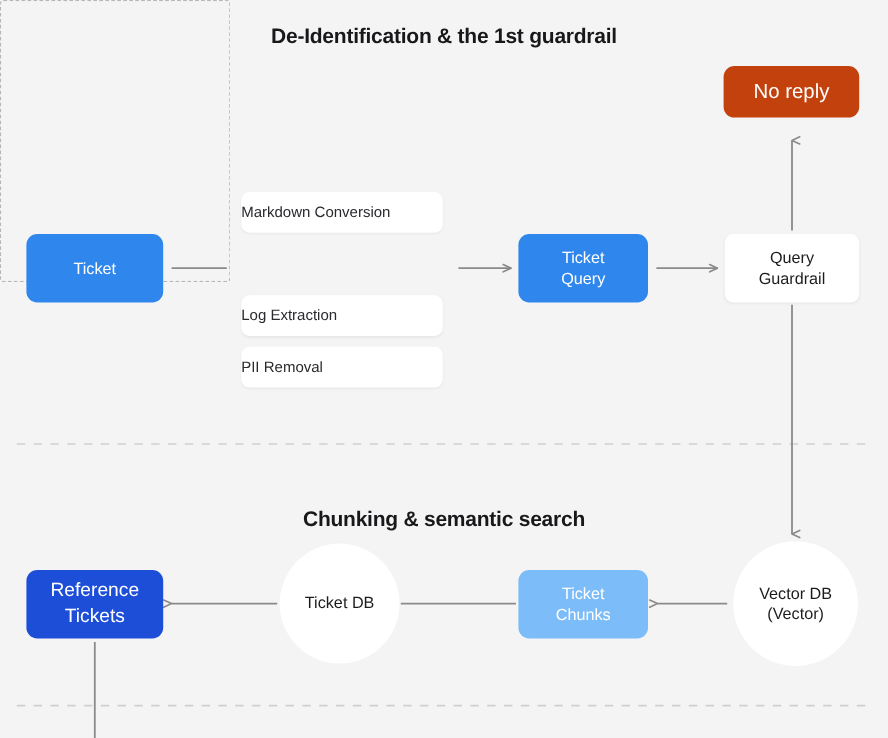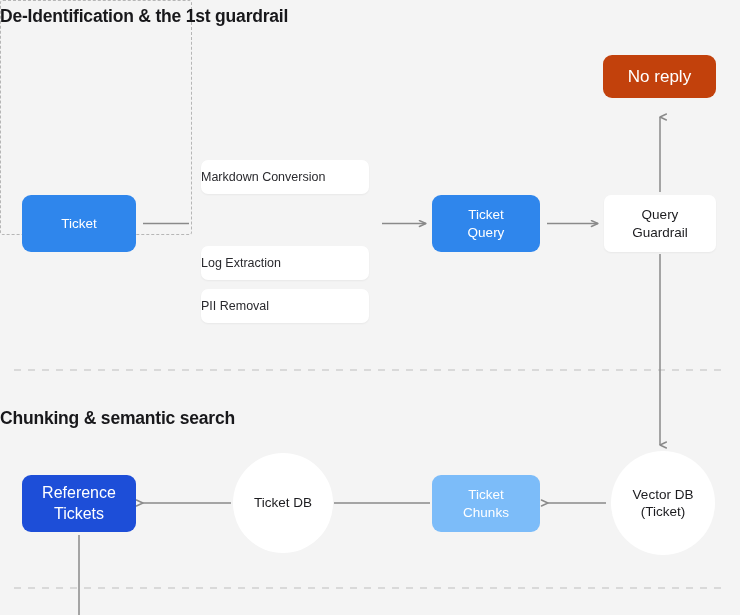--- a/index.html
+++ b/index.html
@@ -32,25 +32,26 @@
     display: flex;
     align-items: center;
     justify-content: center;
     text-align: center;
     box-sizing: border-box;
     line-height: 1.28;
   }
   .section-title {
     position: absolute;
     width: 100%;
-    text-align: left;
+    text-align: center;
     font-size: 17.5px;
     font-weight: bold;
     color: #18181b;
     letter-spacing: -0.2px;
+    margin-top: 14px;
   }
 
   
   #ticket-node {
     left: 22px; top: 195px;
     width: 114px; height: 57px;
     background: #2f86ec;
     color: #ffffff;
     border-radius: 9px;
     font-size: 13.5px;
@@ -250,17 +251,17 @@
   <div class="node" id="ticket-chunks-node">
     <span class="node-lines">
       <span>Ticket</span><br>
       <span>Chunks</span>
     </span>
   </div>
 
   <div class="node" id="vector-db-node">
     <span class="node-lines">
       <span>Vector DB</span><br>
-      <span>(Ticket)</span>
+      <span>(Vector)</span>
     </span>
   </div>
 
 </div>
 
 </body></html>

